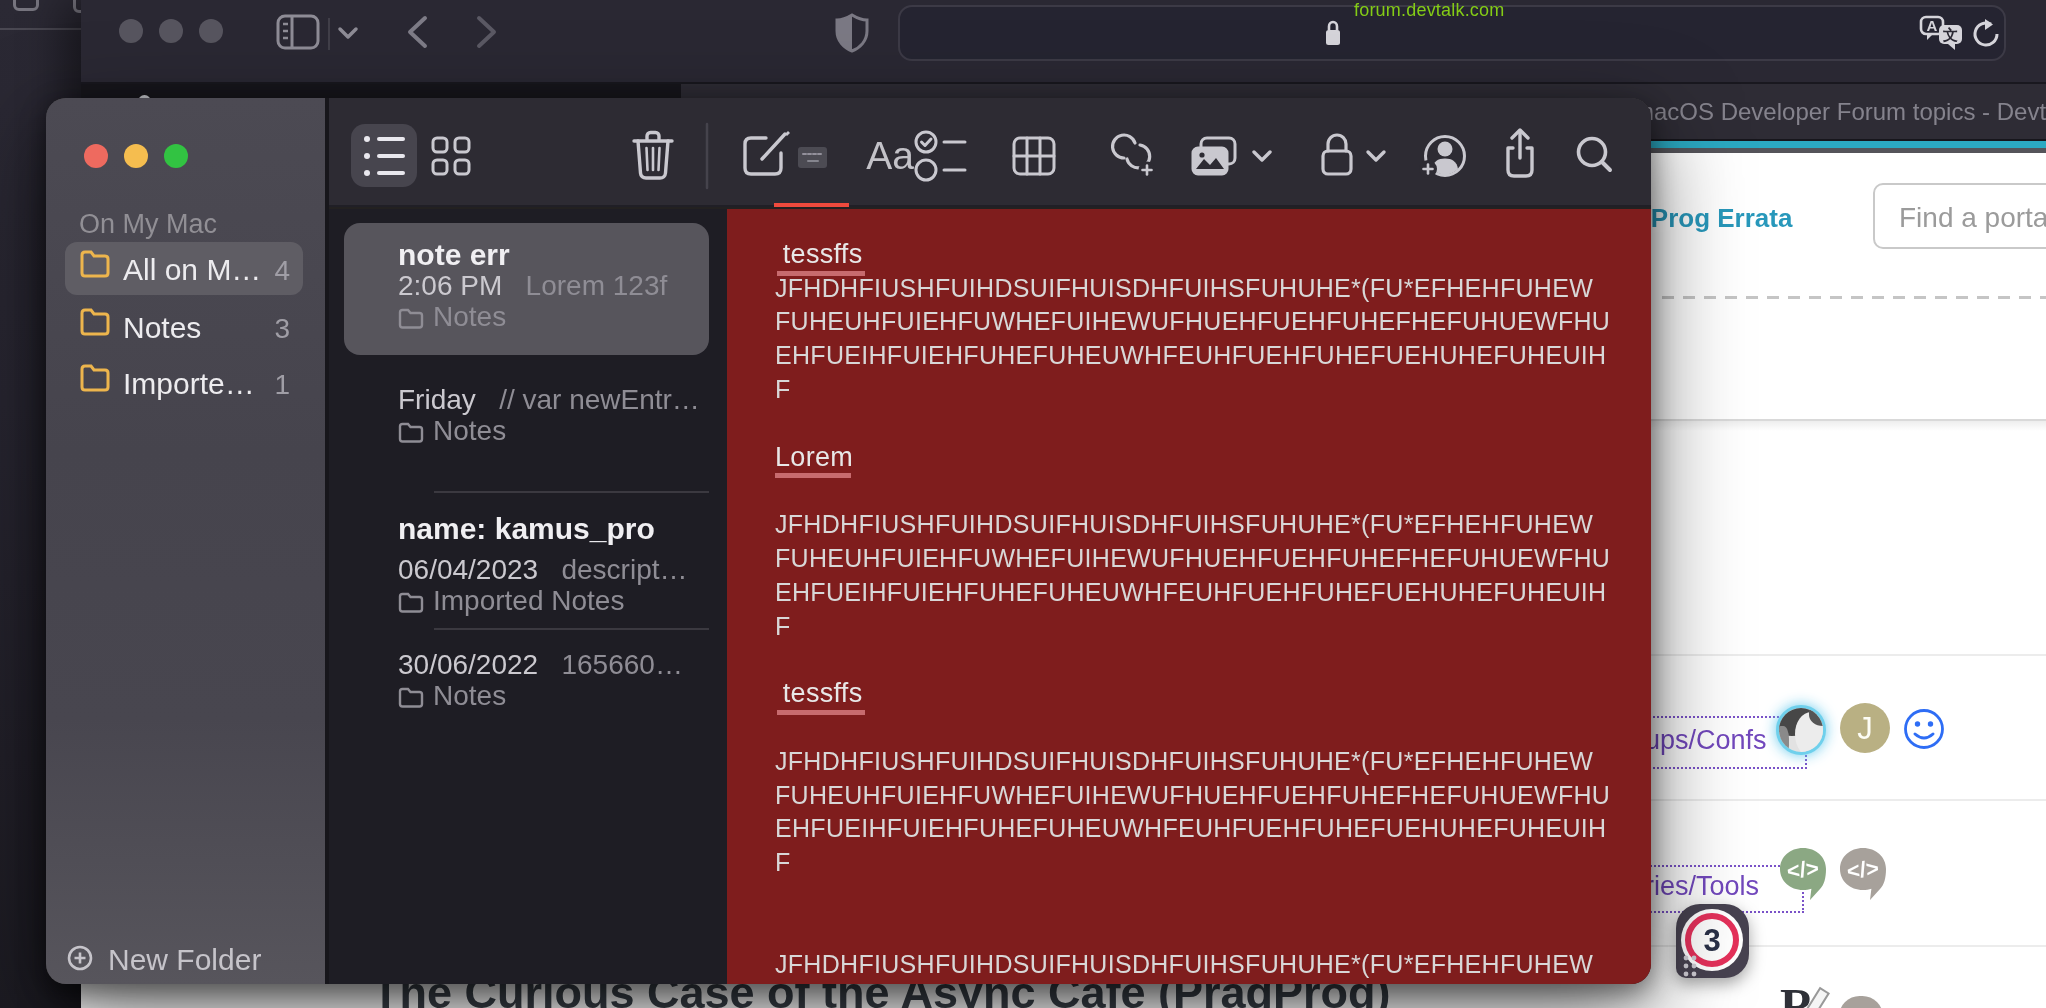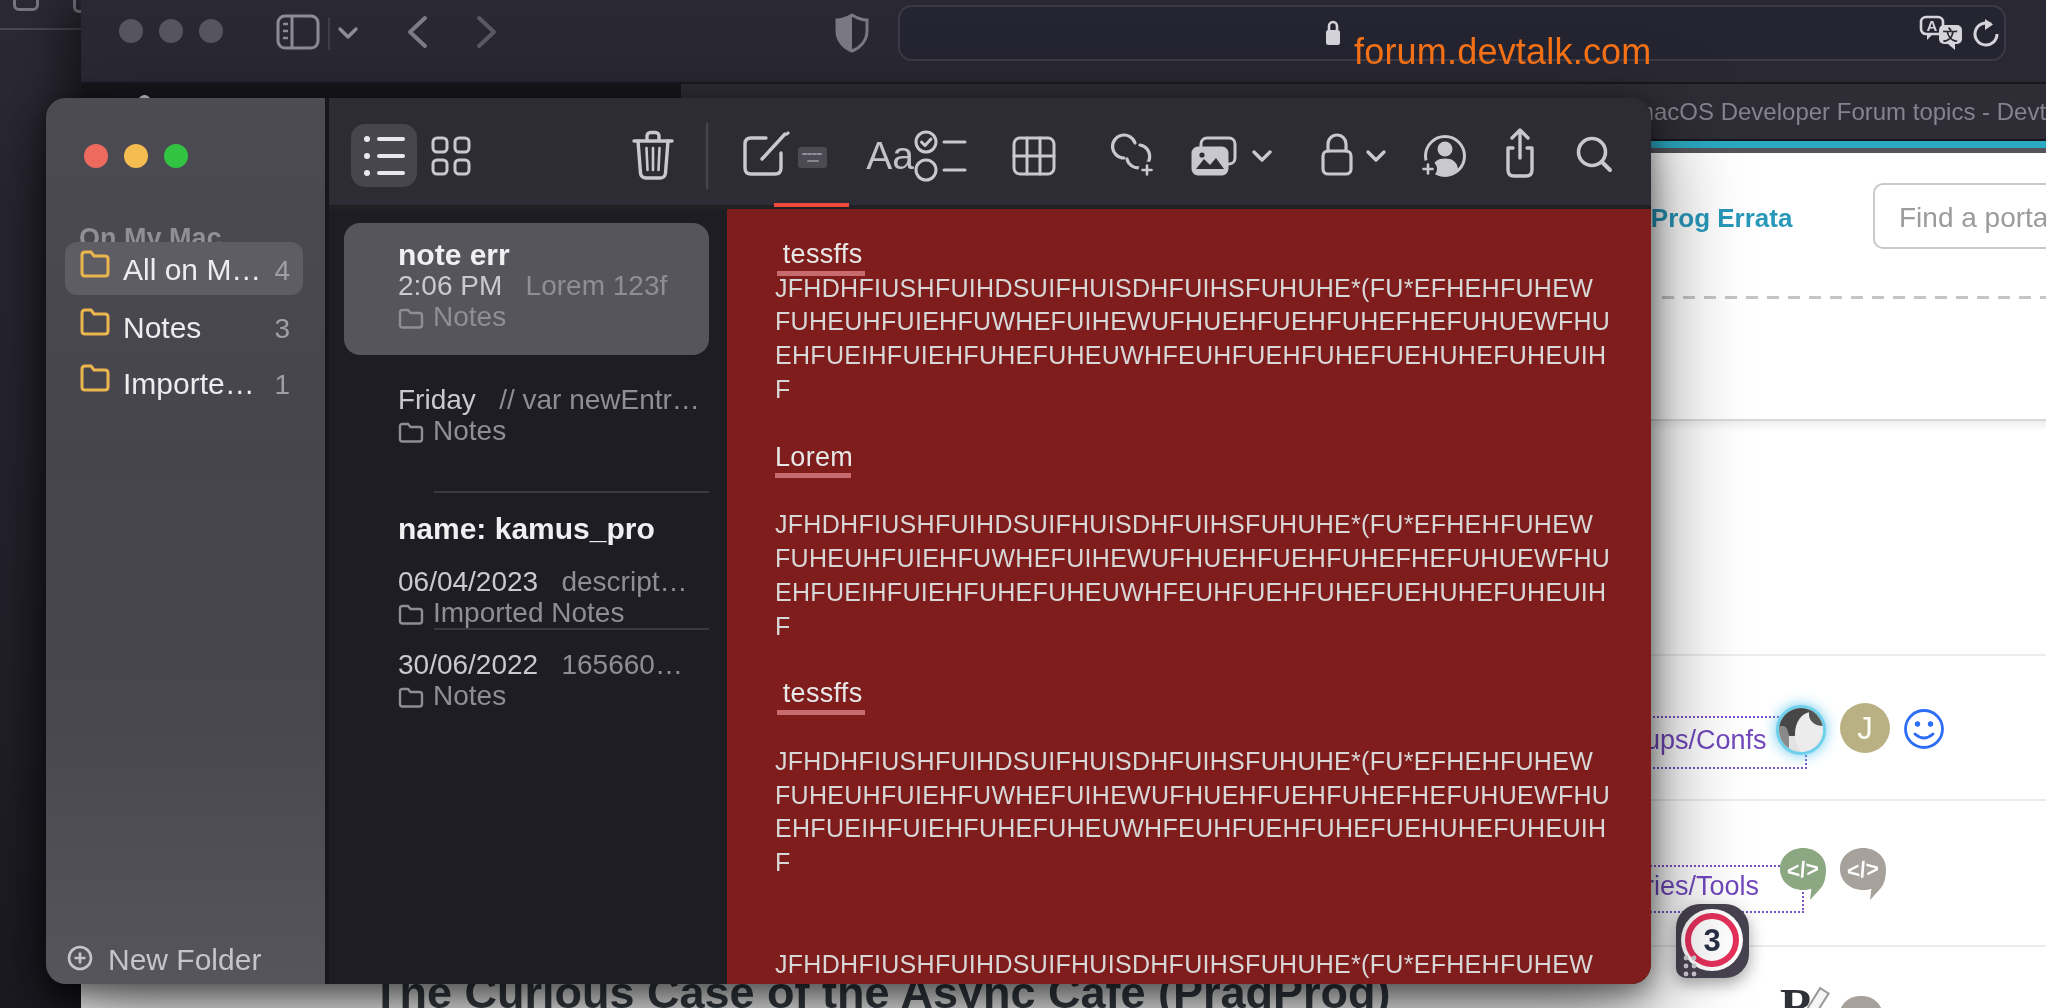--- a/index.html
+++ b/index.html
@@ -45,21 +45,21 @@
     <svg class="abs" style="left:754px;top:13px" width="34px" height="40px" viewBox="0 0 34 40">
       <path d="M 17 2 C 12 5 6 7 2 7 L 2 18 C 2 28 9 35 17 38 C 25 35 32 28 32 18 L 32 7 C 28 7 22 5 17 2 Z" fill="none" stroke="#7b7984" stroke-width="3"></path>
       <path d="M 17 2 C 12 5 6 7 2 7 L 2 18 C 2 28 9 35 17 38 Z" fill="#7b7984"></path>
     </svg>
 
     <div class="abs" style="left:817px;top:5px;width:1108px;height:56px;background:#252431;border:2px solid #3c3a46;border-radius:14px"></div>
     <svg class="abs" style="left:1244px;top:20px" width="16px" height="26px" viewBox="0 0 16 26">
       <rect x="1" y="10" width="14" height="15" rx="2.5" fill="#d5d4da"></rect>
       <path d="M 4 10 L 4 6.5 C 4 4 5.6 2 8 2 C 10.4 2 12 4 12 6.5 L 12 10" fill="none" stroke="#d5d4da" stroke-width="2.6"></path>
     </svg>
-    <div class="abs" style="left:1273px;top:31px;font-size:36px;color:#f97316;letter-spacing:.2px">forum.devtalk.com</div>
+    <div class="abs" style="left:1273px;top:0;font-size:18px;color:#84cc16;letter-spacing:.2px">forum.devtalk.com</div>
     <svg class="abs" style="left:1838px;top:13px" width="44px" height="40px" viewBox="0 0 44 40">
       <rect x="2" y="4" width="22px" height="17" rx="5" fill="none" stroke="#d5d4da" stroke-width="2.6"></rect>
       <path d="M 8 21 L 8 27 L 14 21" fill="#d5d4da"></path>
       <text x="13" y="18" font-size="15" font-weight="bold" fill="#d5d4da" text-anchor="middle">A</text>
       <rect x="20" y="12" width="23" height="19" rx="5" fill="#d5d4da"></rect>
       <path d="M 36 31 L 36 37 L 29 31" fill="#d5d4da"></path>
       <text x="31.5" y="27" font-size="15" font-weight="bold" fill="#2a2833" text-anchor="middle">文</text>
     </svg>
     <svg class="abs" style="left:1890px;top:18px" width="30px" height="32px" viewBox="0 0 30 32">
       <path d="M 26 16 A 11 11 0 1 1 20 6.2" fill="none" stroke="#d5d4da" stroke-width="3"></path>
@@ -139,21 +139,21 @@
     </div>
   </div>
 </div>
 
 <div class="abs" id="notes" style="left:46px;top:98px;width:1605px;height:886px;border-radius:20px;overflow:hidden;box-shadow:0 30px 90px rgba(0,0,0,.55),0 8px 26px rgba(0,0,0,.45),inset 0 1px 0 rgba(255,255,255,.14);background:#232121">
 
   <div class="abs" id="sidebar" style="left:0;top:0;width:279px;height:886px;background:linear-gradient(180deg,#4c4a53 0%,#46444d 40%,#48464f 70%,#57555c 100%)">
     <div class="abs" style="left:38px;top:46px;width:24px;height:24px;border-radius:50%;background:#ee6a5f"></div>
     <div class="abs" style="left:78px;top:46px;width:24px;height:24px;border-radius:50%;background:#f5bd4f"></div>
     <div class="abs" style="left:118px;top:46px;width:24px;height:24px;border-radius:50%;background:#32c342"></div>
-    <div class="abs" style="left:33px;top:125px;font-size:27px;font-weight:700;color:#918f95">On My Mac</div>
+    <div class="abs" style="left:33px;top:111px;font-size:27px;font-weight:400;color:#918f95">On My Mac</div>
     <div class="abs" style="left:19px;top:144px;width:238px;height:53px;background:#5f5d64;border-radius:12px"></div>
     <div class="abs sbrow" style="top:155px">
         <span class="sbtxt">All on M…</span>
         <span class="sbcount">4</span>
       </div>
     <div class="abs sbrow" style="top:213px">
         <span class="sbtxt">Notes</span>
         <span class="sbcount">3</span>
       </div>
     <div class="abs sbrow" style="top:269px">
@@ -291,21 +291,21 @@
     </div>
     <div class="ncard" style="top:171px">
       <div class="nm" style="margin-top:6px"><span class="lt">Friday</span>&nbsp;&nbsp;&nbsp;// var newEntr…</div>
       <div class="nm" style="margin-top:3px"><svg class="folder-ic" width="26" height="22" viewBox="0 0 26 22">
             <path d="M 2 7 L 2 18 C 2 19.6 3 20.5 4.5 20.5 L 21.5 20.5 C 23 20.5 24 19.6 24 18 L 24 8.5 C 24 7 23 6 21.5 6 L 12.5 6 L 10 3 L 4.5 3 C 3 3 2 4 2 5.5 Z" fill="none" stroke="#8f8d95" stroke-width="2.4"></path>
           </svg>Notes</div>
     </div>
     <div class="nsep" style="top:282px"></div>
     <div class="ncard" style="top:305px">
       <div class="nt">name: kamus_pro</div>
-      <div class="nm" style="margin-top:24px"><span class="lt">06/04/2023</span>&nbsp;&nbsp;&nbsp;descript…</div>
+      <div class="nm" style="margin-top:12px"><span class="lt">06/04/2023</span>&nbsp;&nbsp;&nbsp;descript…</div>
       <div class="nm" style="margin-top:3px"><svg class="folder-ic" width="26" height="22" viewBox="0 0 26 22">
             <path d="M 2 7 L 2 18 C 2 19.6 3 20.5 4.5 20.5 L 21.5 20.5 C 23 20.5 24 19.6 24 18 L 24 8.5 C 24 7 23 6 21.5 6 L 12.5 6 L 10 3 L 4.5 3 C 3 3 2 4 2 5.5 Z" fill="none" stroke="#8f8d95" stroke-width="2.4"></path>
           </svg>Imported Notes</div>
     </div>
     <div class="nsep" style="top:419px"></div>
     <div class="ncard" style="top:436px">
       <div class="nm" style="margin-top:6px"><span class="lt">30/06/2022</span>&nbsp;&nbsp;&nbsp;165660…</div>
       <div class="nm" style="margin-top:3px"><svg class="folder-ic" width="26" height="22" viewBox="0 0 26 22">
             <path d="M 2 7 L 2 18 C 2 19.6 3 20.5 4.5 20.5 L 21.5 20.5 C 23 20.5 24 19.6 24 18 L 24 8.5 C 24 7 23 6 21.5 6 L 12.5 6 L 10 3 L 4.5 3 C 3 3 2 4 2 5.5 Z" fill="none" stroke="#8f8d95" stroke-width="2.4"></path>
           </svg>Notes</div>

